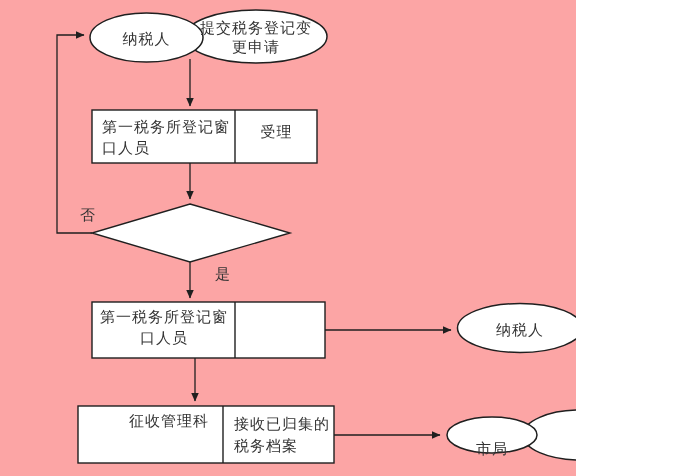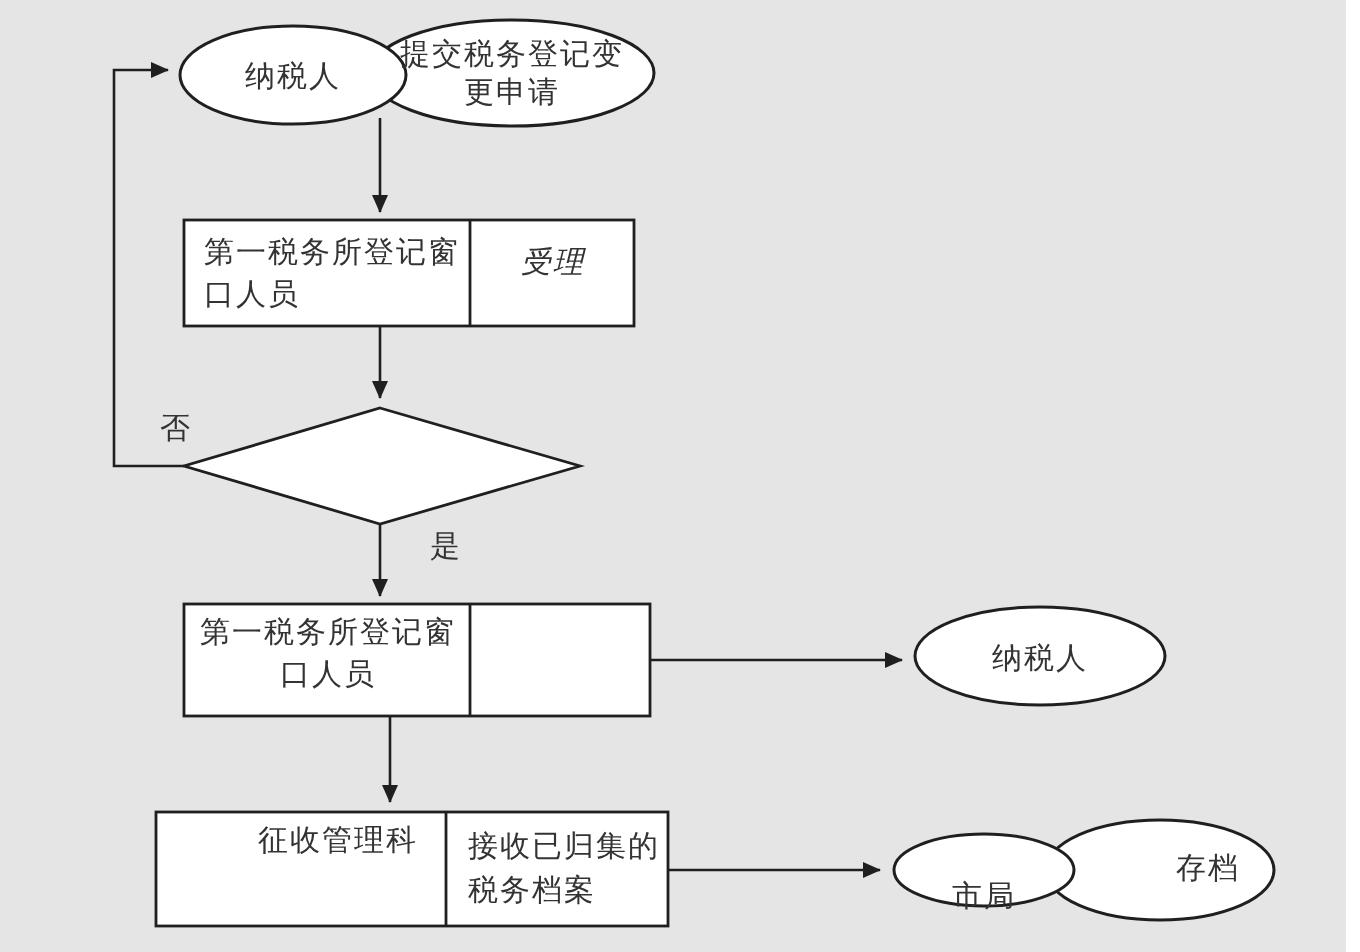--- a/index.html
+++ b/index.html
@@ -2,23 +2,23 @@
 <html><head>
 <meta charset="utf-8">
 <style>
   html, body {
     margin: 0;
     padding: 0;
     background: #ffffff;
   }
   .stage {
     position: relative;
-    width: 673px;
+    width: 576px;
     height: 476px;
-    background: #e5e5e5;
+    background: #fca5a5;
     font-family: "Liberation Serif", "DejaVu Serif", serif;
     color: #333333;
     overflow: hidden;
   }
   .stage svg {
     position: absolute;
     left: 0;
     top: 0;
   }
   .lbl {
@@ -85,21 +85,21 @@
   </svg>
 
   <div class="lbl c" style="left:96px; top:29px; width:101px;">纳税人</div>
 
   <div class="lbl c" style="left:186px; top:19px; width:140px; line-height:19px;">提交税务登记变
 更申请</div>
 
   <div class="lbl l" style="left:102px; top:117px; width:132px;">第一税务所登记窗
 口人员</div>
 
-  <div class="lbl c" style="left:236px; top:122px; width:81px;font-style:italic;">受理</div>
+  <div class="lbl c" style="left:236px; top:122px; width:81px;">受理</div>
 
 
   <div class="lbl" style="left:80px; top:205px;">否</div>
 
   <div class="lbl" style="left:215px; top:264px;">是</div>
 
   <div class="lbl c" style="left:94px; top:307px; width:140px;">第一税务所登记窗
 口人员</div>
 
 

